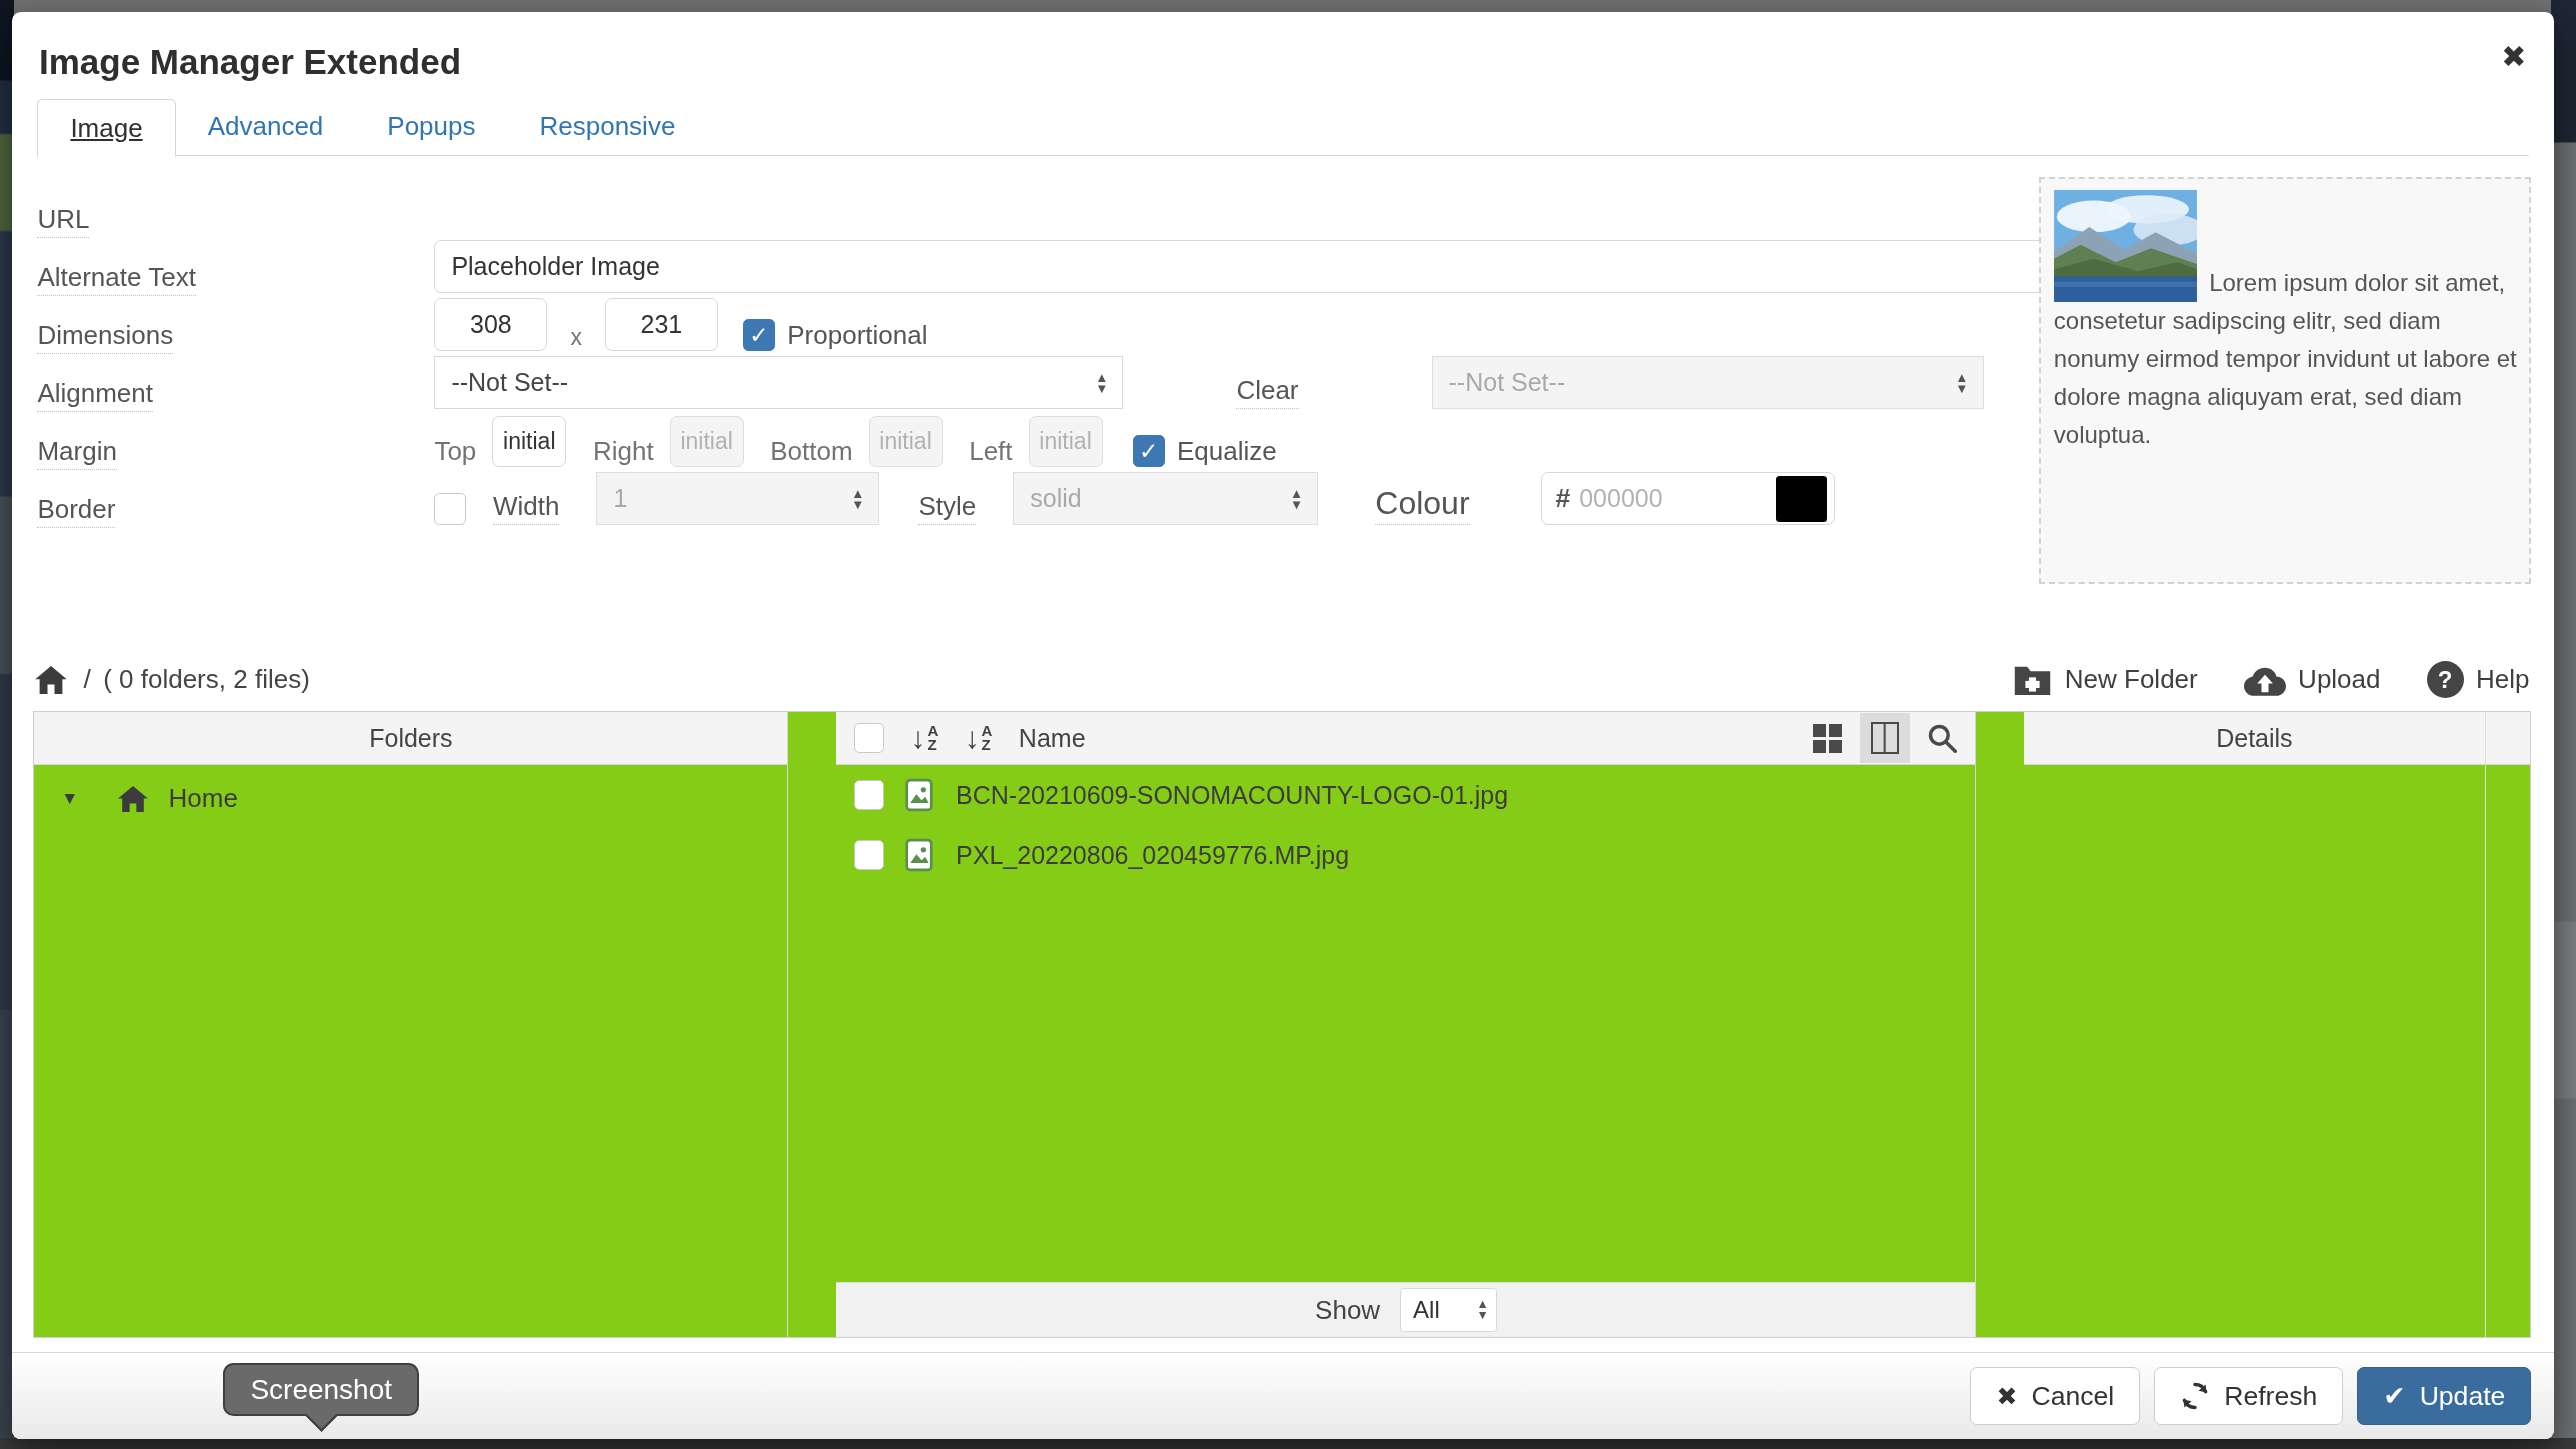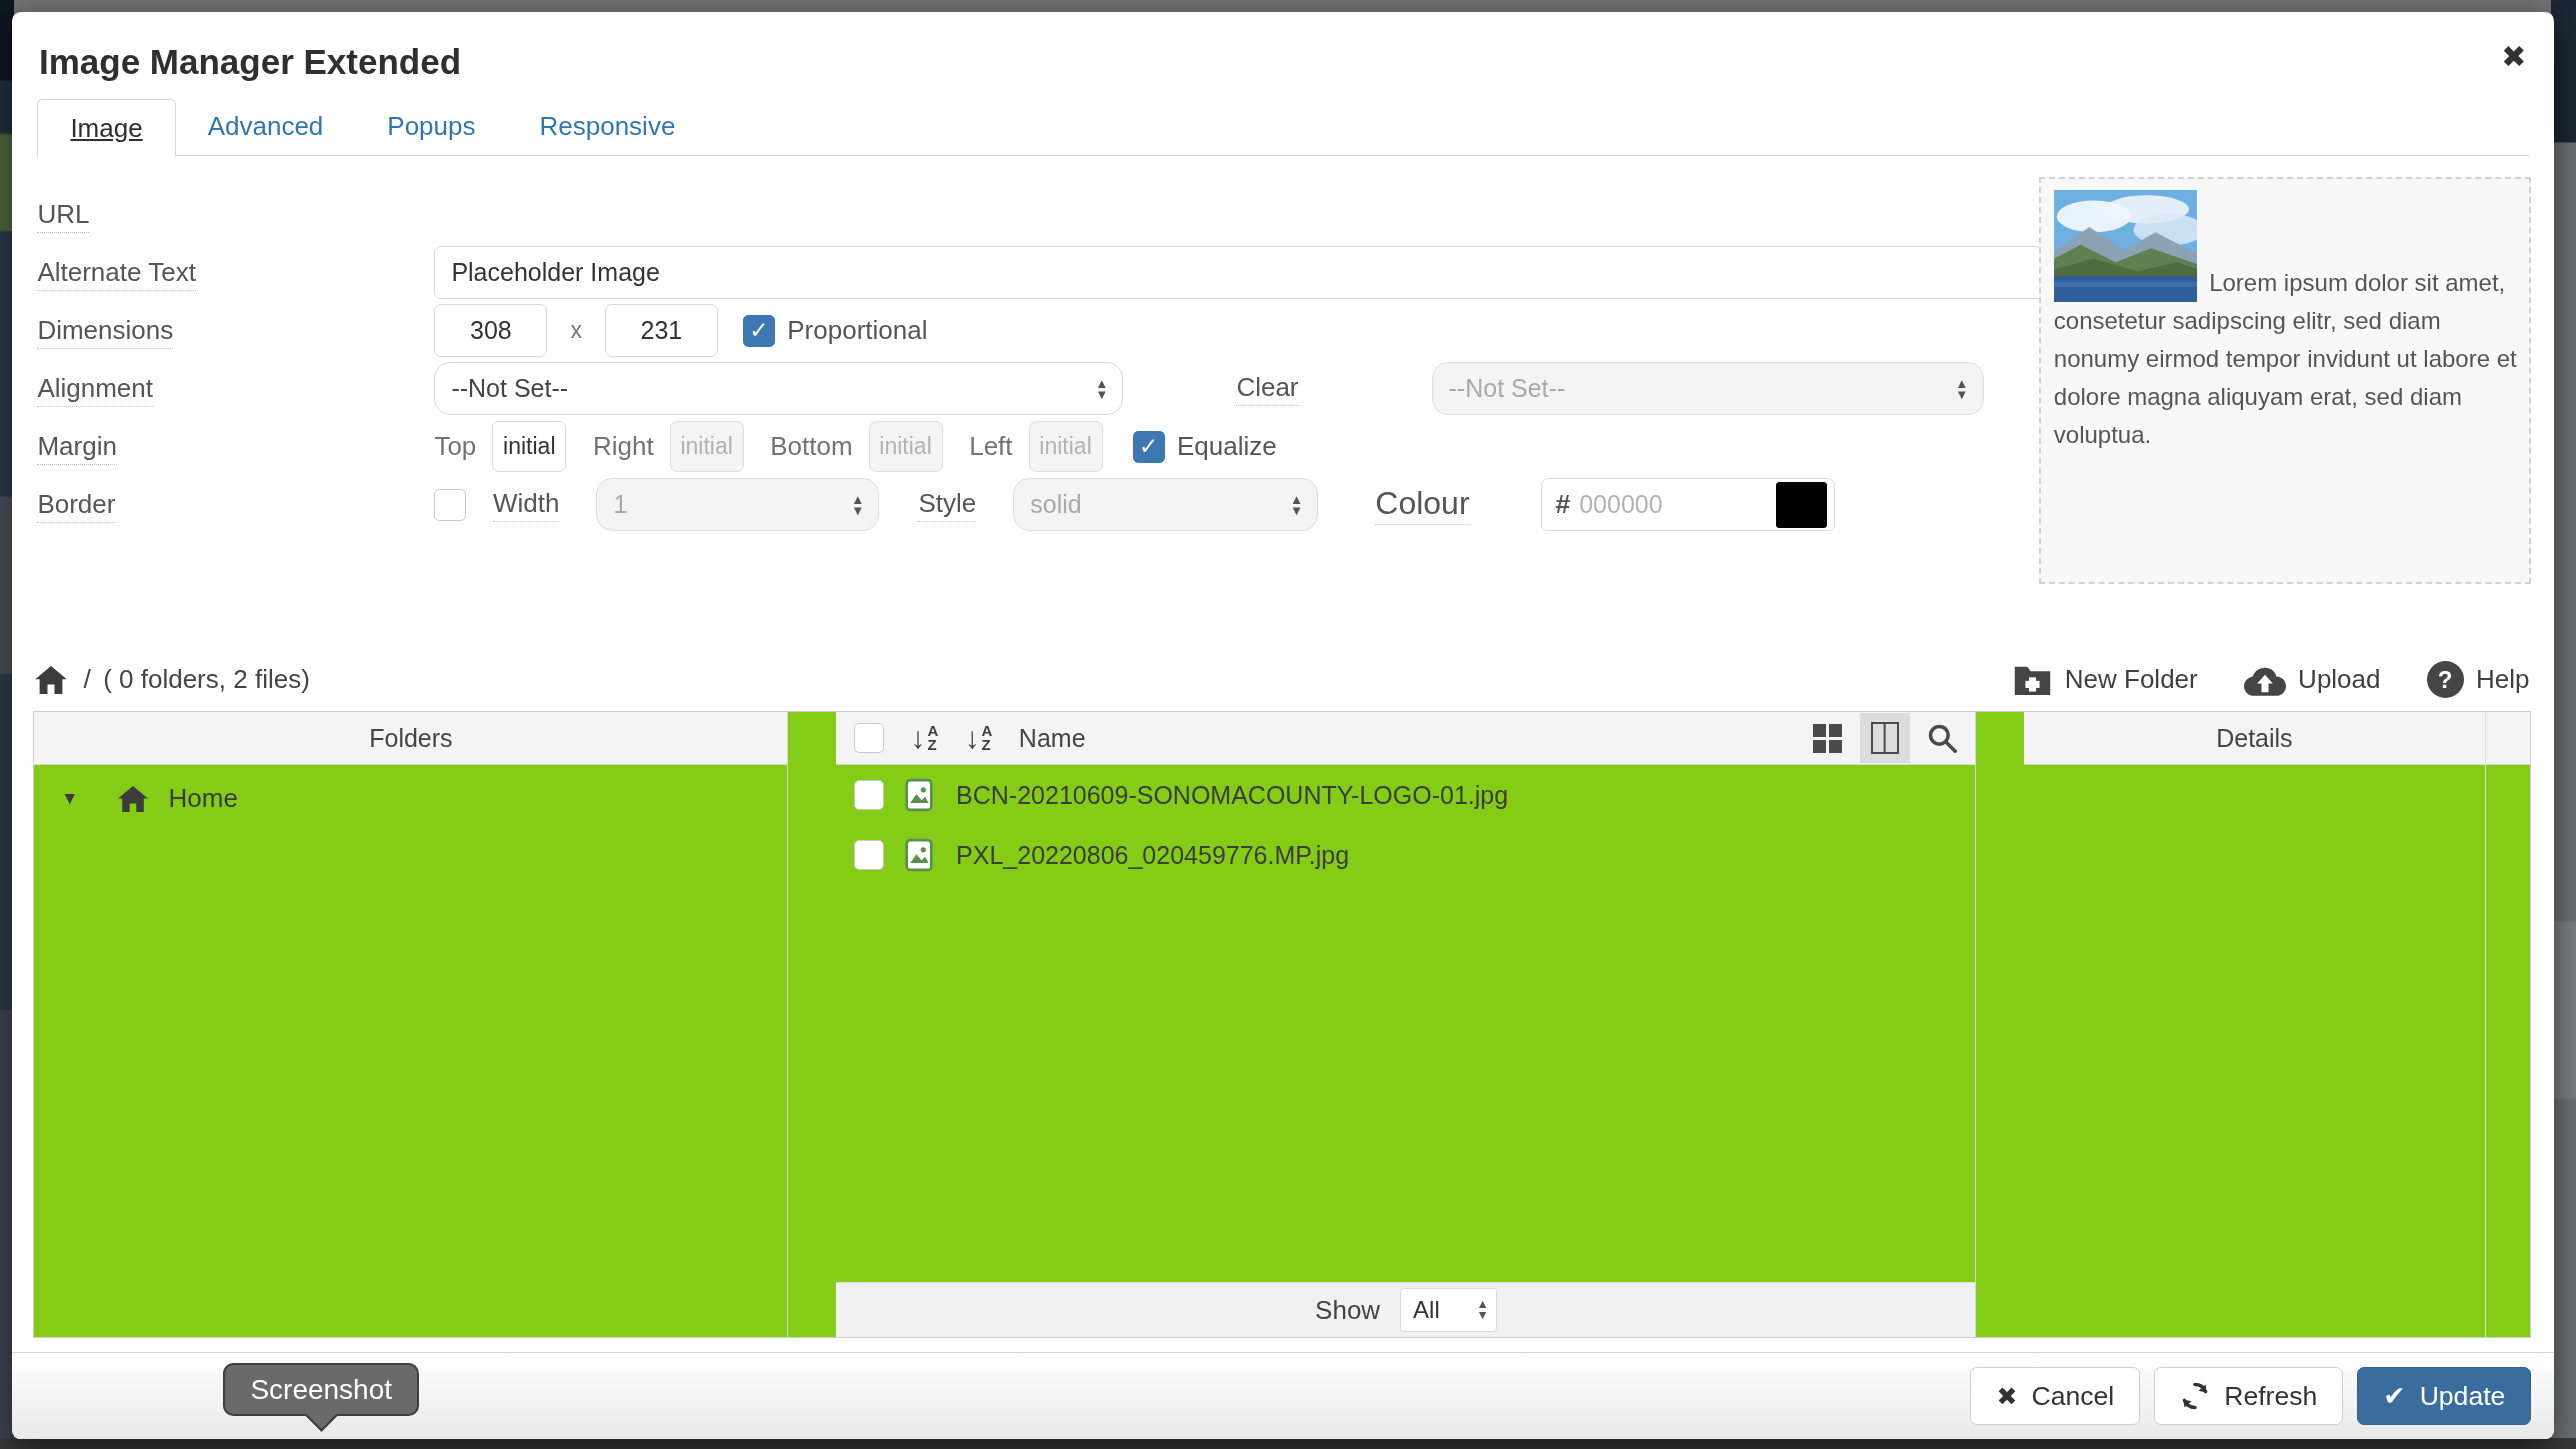--- a/index.html
+++ b/index.html
@@ -24,33 +24,33 @@
   .dlg-close { position:absolute; top:30px; right:28px; font-size:30px; color:#333; cursor:pointer; line-height:1; }
 
   
   .tabs { position:absolute; top:86px; left:25px; right:25px; height:58px; border-bottom:1.8px solid #d6d6d6; display:flex; align-items:flex-end; }
   .tab { height:58px; display:flex; align-items:center; padding:0 32px; font-size:26px; color:#3076b5; cursor:pointer; }
   .tab.active { background:#fff; color:#2f2f2f; text-decoration:underline;
     border:1.8px solid #d6d6d6; border-bottom:1.8px solid #fff; border-radius:5.3px 5.3px 0 0; margin-bottom:-1.8px; }
 
   
   .form { position:absolute; top:182px; left:25px; width:2027px; }
-  .frow { display:flex; align-items:center; height:41px; margin-bottom:17px; }
+  .frow { display:flex; align-items:flex-end; height:41px; margin-bottom:17px; }
   .flabel { flex:0 0 397px; font-size:26px; color:#555; }
   .flabel span, .dotted { border-bottom:1.8px dotted #c2c2c2; padding-bottom:2.7px; cursor:help; }
   .plain-label { font-size:26px; color:#555; }
 
   .tinput { height:53px; border:1.8px solid #d8d8d8; border-radius:7px; background:#fff;
     font-size:25px; color:#333; padding:0 16px; font-family:inherit; outline:none; }
   .tinput::placeholder { color:#b2b2b2; }
   .num { width:113px; text-align:center; }
   .wide { width:1611px; }
   .sep-x { margin:0 23px; font-size:23px; color:#777; }
 
-  .sel { position:relative; height:53px; border:1.8px solid #d8d8d8; border-radius:16px; background:#fff;
+  .sel { position:relative; height:53px; border:1.8px solid #d8d8d8; border-radius:0; background:#fff;
     font-size:25px; color:#444; display:flex; align-items:center; padding:0 46px 0 16px; cursor:pointer; }
   .sel .arrows { position:absolute; right:14px; top:50%; transform:translateY(-50%); display:flex; flex-direction:column; align-items:center; color:#555; }
   .sel .arrows i { font-style:normal; font-size:13.3px; line-height:11.5px; }
   .sel.disabled { background:#f4f4f4; color:#a9a9a9; border-color:#dedede; cursor:default; }
   .sel.disabled .arrows { color:#555; }
 
   .cbx { width:32px; height:32px; border-radius:5.3px; border:1.8px solid #c9c9c9; background:#fff; flex:0 0 auto; cursor:pointer; }
   .cbx.checked { background:#3d78b3; border-color:#3d78b3; color:#fff; display:flex; align-items:center; justify-content:center; font-size:23px; font-weight:bold; }
   .cbx-label { margin-left:12.4px; font-size:26px; color:#555; }
 

